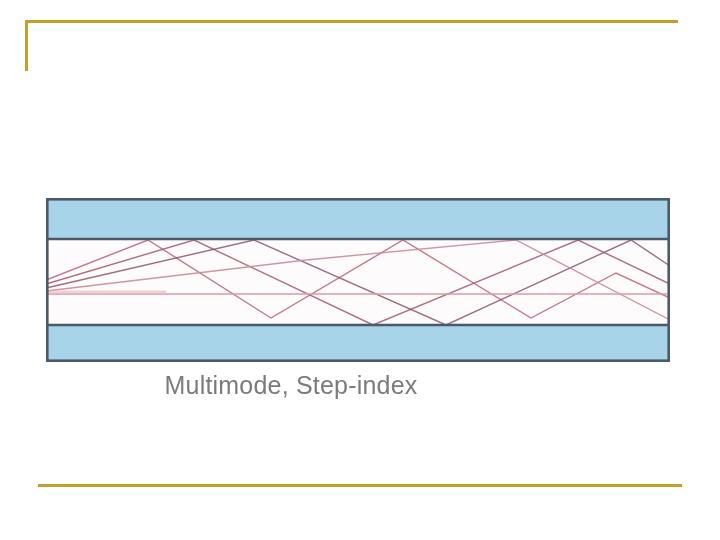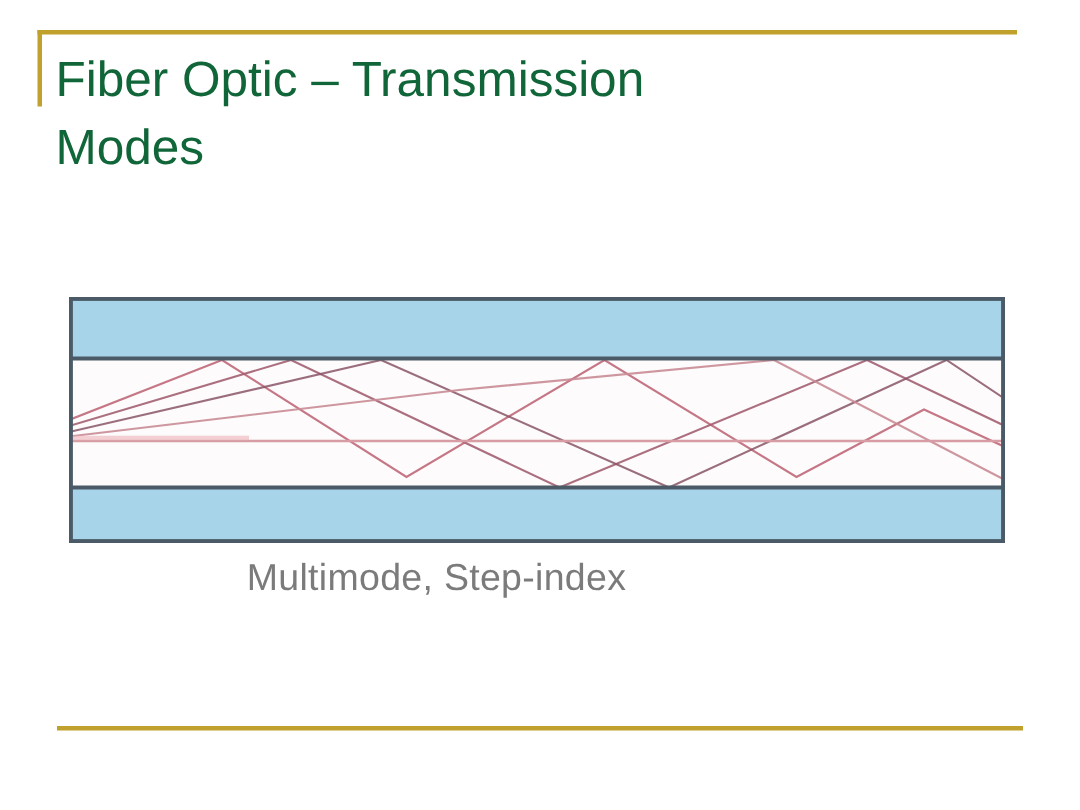--- a/index.html
+++ b/index.html
@@ -90,22 +90,20 @@
 </style>
 </head>
 <body>
 
 <div id="slide">
 
   <div class="gold-top-rule"></div>
   <div class="gold-left-stub"></div>
   <div class="gold-bottom-rule"></div>
 
-  <div id="title">Fiber Optic – Transmission
-Modes</div>
 
   <div id="figure">
     <svg width="624" height="164" viewBox="0 0 624 164" xmlns="http://www.w3.org/2000/svg">
 
       <rect x="0" y="0" width="624" height="42" fill="#a8d4ea"></rect>
 
       <rect x="0" y="42" width="624" height="85" fill="#fdfbfb"></rect>
 
       <rect x="0" y="127" width="624" height="37" fill="#a8d4ea"></rect>
 

